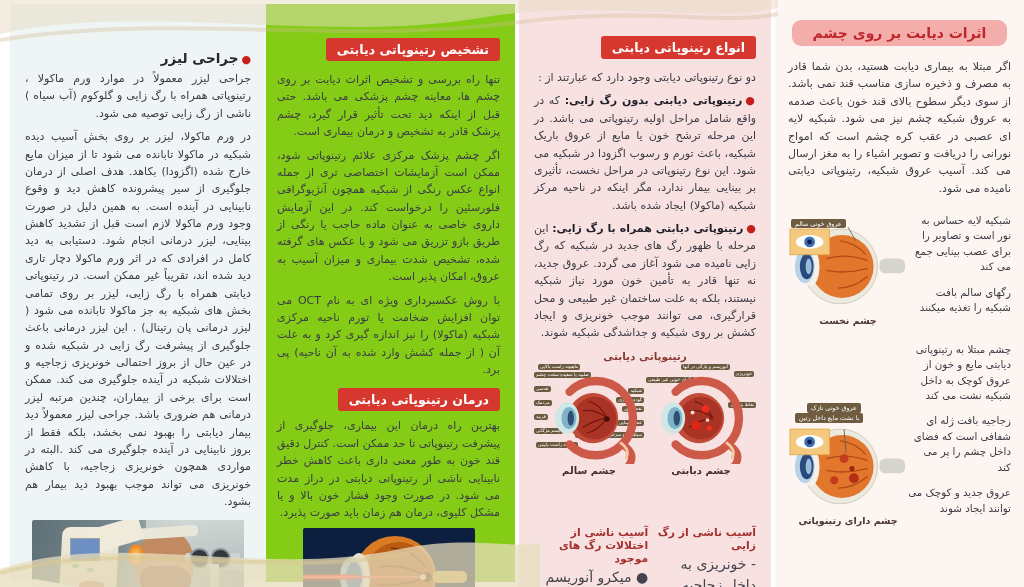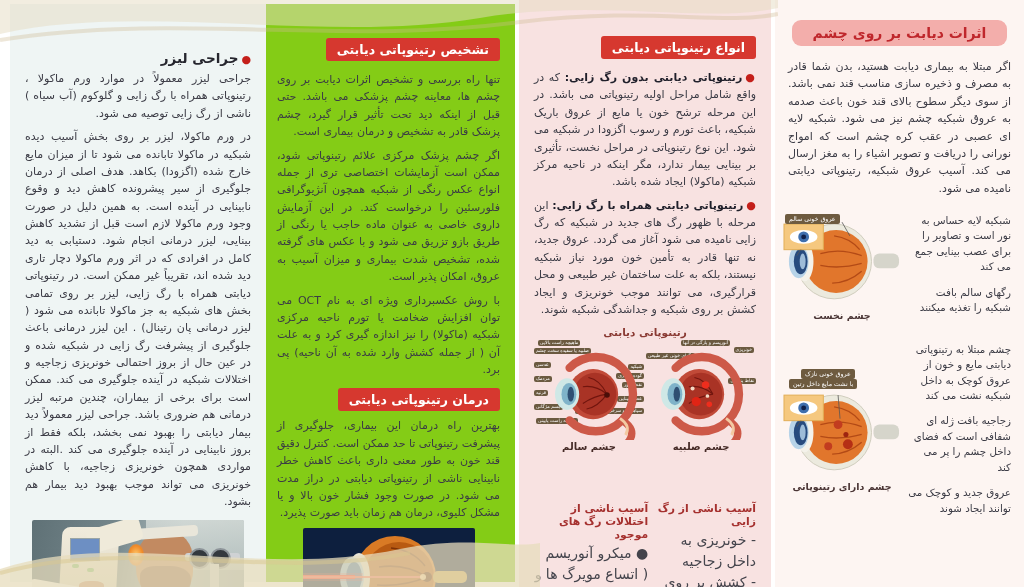--- a/index.html
+++ b/index.html
@@ -17,21 +17,21 @@
     padding:4px 11px;border-radius:3px;margin-bottom:10px;}
   .badge-red.block{display:inline-block;margin:4px 0 6px;}
   .laser-head{font-size:13.5px;font-weight:bold;color:#26262e;margin:0 0 4px;}
   .laser-head .rdot{font-size:11px;}
   .rdot{color:#c41f1a;margin-left:3px;}
   
   .body{font-size:11px;line-height:1.58;color:#3b3b45;text-align:justify;margin:0 0 6px;}
   .body b{color:#1f1f2a;}
   .small-right{font-size:10.3px;line-height:1.5;color:#3b3b45;text-align:right;margin:0 0 10px;}
   
-  .fig-row{display:flex;gap:6px;margin-top:10px;align-items:center;}
+  .fig-row{display:flex;margin-top:10px;align-items:flex-end;}
   .fig-text{width:104px;flex:0 0 auto;padding-top:6px;}
   .eye-wrap{position:relative;width:118px;flex:0 0 auto;}
   .eye-wrap svg{display:block;}
   .pill{position:absolute;background:#6e5b40;color:#fff;font-size:6.3px;line-height:1.25;
     padding:1px 4px;border-radius:2px;white-space:nowrap;}
   .fig-cap{font-size:9.5px;font-weight:bold;color:#4a3535;text-align:center;margin-top:2px;}
   
   .diag-title{font-size:10.5px;font-weight:bold;color:#8a3a33;text-align:center;margin:8px 0 2px;}
   .diag-row{display:flex;gap:2px;justify-content:space-between;}
   .xeye{position:relative;width:110px;height:112px;overflow:hidden;}
@@ -148,20 +148,21 @@
           <line x1="18" y1="38" x2="14" y2="44" stroke="#555" stroke-width="0.8"></line>
           <line x1="56" y1="12" x2="58" y2="36" stroke="#555" stroke-width="0.8"></line>
         </svg>
         <div class="fig-cap">چشم دارای رتینوپاتی</div>
       </div>
     </div>
   </section>
 
   <section class="panel panel-types">
     <span class="badge-red">انواع رتینوپاتی دیابتی</span>
+    <p class="body">دو نوع رتینوپاتی دیابتی وجود دارد که عبارتند از :</p>
     <p class="body"><span class="rdot">●</span><b>رتینوپاتی دیابتی بدون رگ زایی:</b> <span>که در واقع شامل مراحل اولیه رتینوپاتی می باشد. در این مرحله ترشح خون یا مایع از عروق باریک شبکیه، باعث تورم و رسوب اگزودا در شبکیه می شود. این نوع رتینوپاتی در مراحل نخست، تأثیری بر بینایی بیمار ندارد، مگر اینکه در ناحیه مرکز شبکیه (ماکولا) ایجاد شده باشد.</span></p>
     <p class="body"><span class="rdot">●</span><b>رتینوپاتی دیابتی همراه با رگ زایی:</b> <span>این مرحله با ظهور رگ های جدید در شبکیه که رگ زایی نامیده می شود آغاز می گردد. عروق جدید، نه تنها قادر به تأمین خون مورد نیاز شبکیه نیستند، بلکه به علت ساختمان غیر طبیعی و محل قرارگیری، می توانند موجب خونریزی و ایجاد کشش بر روی شبکیه و جداشدگی شبکیه شوند.</span></p>
 
     <div class="diag-title">رتینوپاتی دیابتی</div>
     <div class="diag-row">
 
       <div class="xeye diabetic">
         <span class="mpill" style="top:0;right:26px;">آنوریسم و پارگی در آنها</span>
         <span class="mpill" style="top:7px;right:2px;">خونریزی</span>
         <span class="mpill" style="top:13px;left:0;">رگهای خونی غیر طبیعی</span>
@@ -175,21 +176,21 @@
           <path d="M70,44 q-12,-10 -26,-8 M70,44 q-14,2 -26,10 M70,44 q-8,-16 -20,-18" stroke="#71150e" stroke-width="1.2" fill="none"></path>
           <circle cx="62" cy="34" r="4" fill="#ef2d1d"></circle>
           <circle cx="52" cy="52" r="5" fill="#e02415"></circle>
           <circle cx="66" cy="55" r="3" fill="#ef2d1d"></circle>
           <circle cx="48" cy="38" r="2.2" fill="#f3d9c4"></circle>
           <circle cx="64" cy="46" r="2" fill="#f3d9c4"></circle>
           <ellipse cx="27" cy="44" rx="13" ry="17" fill="#cfe8e6"></ellipse>
           <ellipse cx="29" cy="44" rx="8" ry="12" fill="#7fb3c9"></ellipse>
           <ellipse cx="31" cy="44" rx="3.5" ry="8" fill="#2f4f72"></ellipse>
         </svg>
-        <div class="xeye-cap">چشم صلبیه</div>
+        <div class="xeye-cap">چشم دیابتی</div>
       </div>
 
       <div class="xeye healthy">
         <span class="mpill" style="top:0;left:4px;">ماهیچه راست بالایی</span>
         <span class="mpill" style="top:8px;left:0;">صلبیه یا سفیده سخت چشم</span>
         <span class="mpill" style="top:22px;left:0;">عدسی</span>
         <span class="mpill" style="top:36px;left:0;">مردمک</span>
         <span class="mpill" style="top:50px;left:0;">قرنیه</span>
         <span class="mpill" style="top:64px;left:0;">جسم مژگانی</span>
         <span class="mpill" style="top:78px;left:2px;">ماهیچه راست پایینی</span>

